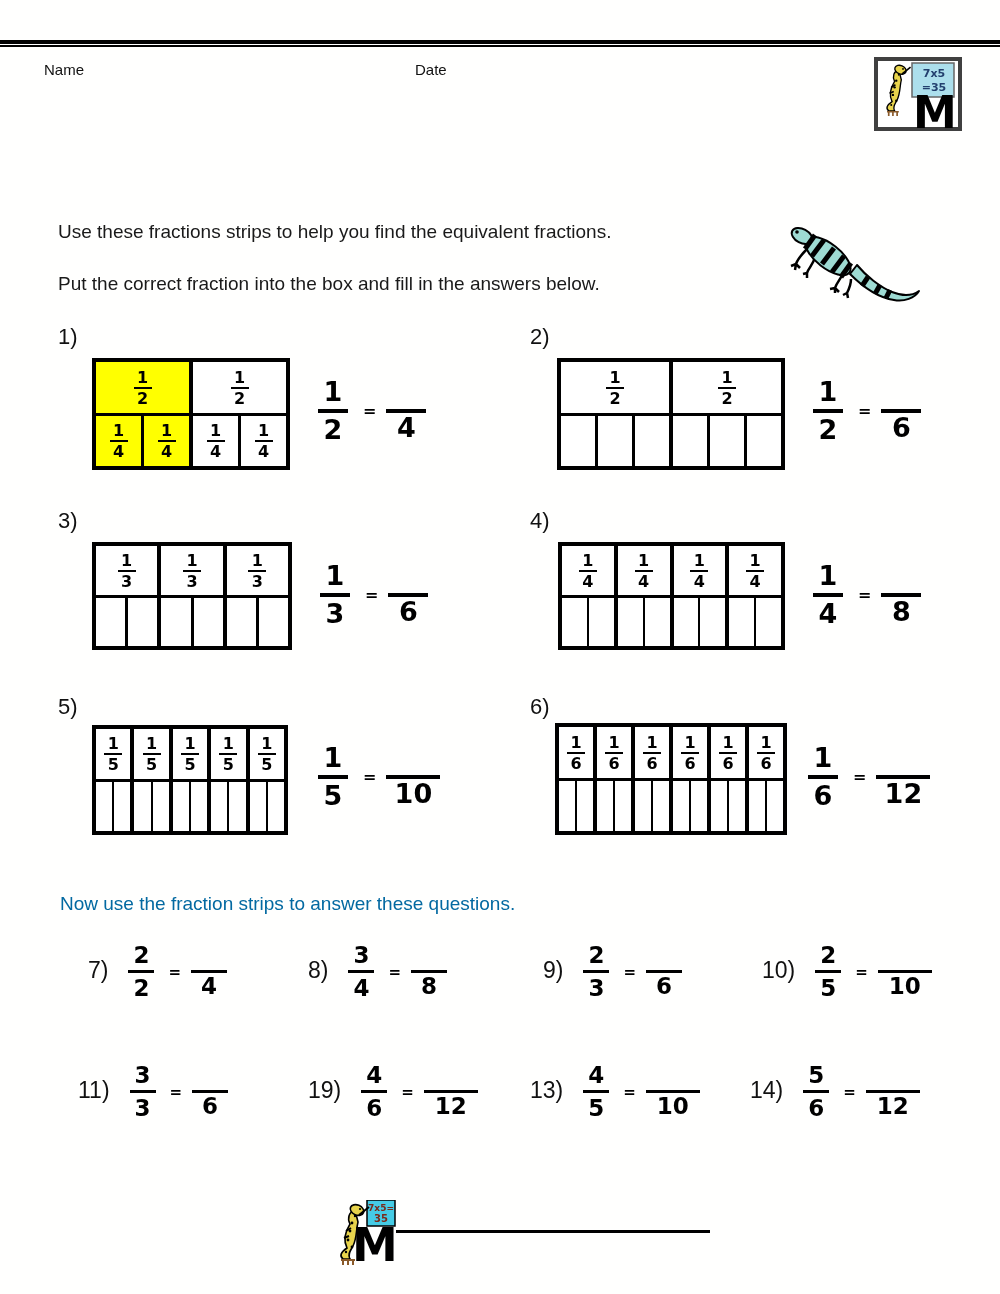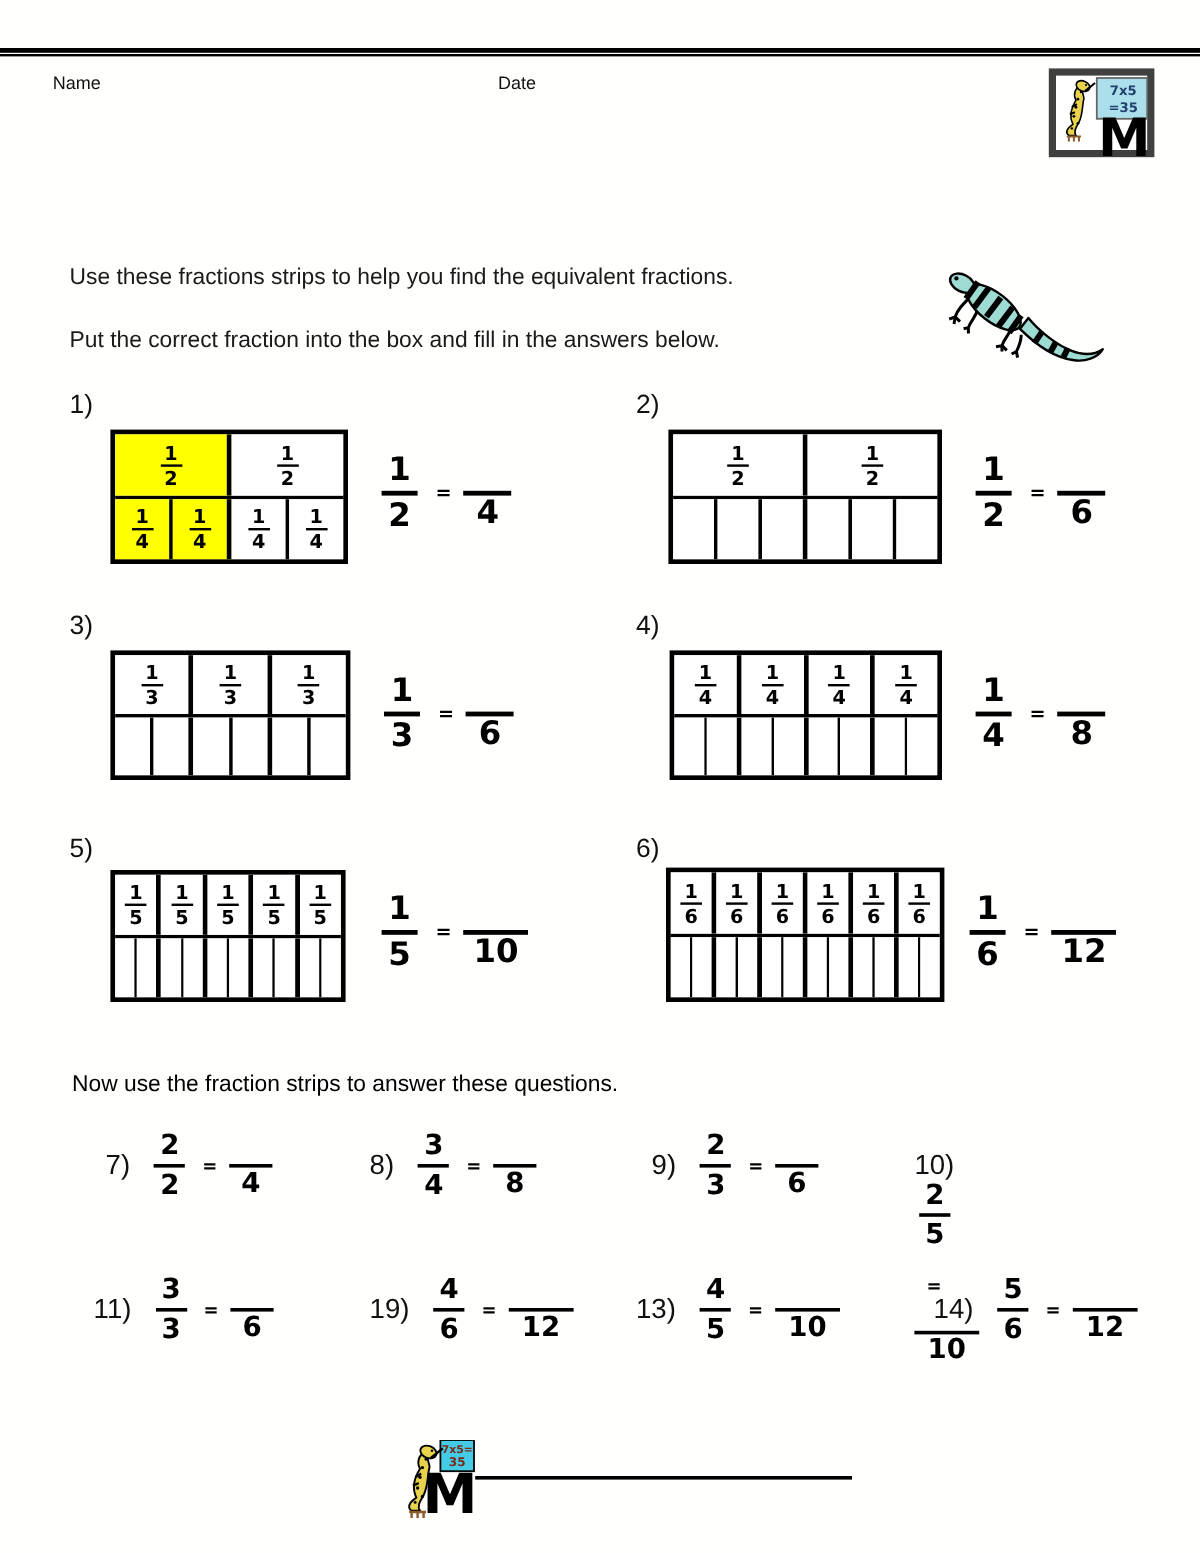--- a/index.html
+++ b/index.html
@@ -4,26 +4,26 @@
 <style>
   html,body{margin:0;padding:0;background:#fff;}
   .page{position:relative;width:1000px;height:1294px;background:#fffffe;overflow:hidden;
         font-family:"Liberation Sans",sans-serif;color:#111;}
   .top-rule{position:absolute;left:0;top:40px;width:1000px;height:7px;box-sizing:border-box;
         border-top:4px solid #000;border-bottom:2px solid #000;background:#fff;}
   .meta-label{position:absolute;font-size:15px;color:#111;}
   #name-label{left:44px;top:61px;}
   #date-label{left:415px;top:61px;}
   .logo-box{position:absolute;left:874px;top:57px;width:88px;height:74px;background:#fff;
-        border:6px solid #404040;box-sizing:border-box;}
+        border:4px solid #404040;box-sizing:border-box;}
   .title{position:absolute;left:58px;top:104px;font-family:"Liberation Serif","DejaVu Serif",serif;
         font-size:31px;line-height:48px;color:#35689E;letter-spacing:0.5px;}
   .instr{position:absolute;left:58px;font-size:19px;color:#1a1a1a;}
   #instr1{top:221px;} #instr2{top:273px;}
-  #section2-heading{position:absolute;left:60px;top:893px;font-size:19px;color:#000000;}
+  #section2-heading{position:absolute;left:60px;top:893px;font-size:19px;color:#0369a1;}
   .lizard{position:absolute;left:788px;top:224px;width:136px;height:96px;}
 
   .plabel{position:absolute;font-size:22px;color:#111;}
   .strip{position:absolute;border:4px solid #000;box-sizing:border-box;background:#fff;}
   .srow{display:flex;width:100%;box-sizing:border-box;}
   .srow.top{height:52%;border-bottom:3px solid #000;}
   .srow.bot{height:48%;}
   .scell{flex:1;display:flex;align-items:center;justify-content:center;box-sizing:border-box;background:#fff;}
   .scell.hl{background:#FFFF00;}
   .cf{display:flex;flex-direction:column;align-items:center;}
@@ -513,21 +513,21 @@
           <div class="fb"></div>
           <div class="fd">3</div>
         </div>
         <div class="es">=</div>
         <div class="an">
           <div class="asp"></div>
           <div class="qw1"></div>
           <div class="ad">6</div>
         </div>
       </div>
-      <div class="q" style="left: 762px; top: 942px; flex-direction: column;">
+      <div class="q" style="left: 762px; top: 942px;">
         <div class="ql">10)</div>
         <div class="fr">
           <div class="fn">2</div>
           <div class="fb"></div>
           <div class="fd">5</div>
         </div>
         <div class="es">=</div>
         <div class="an">
           <div class="asp"></div>
           <div class="qw2"></div>
@@ -569,21 +569,21 @@
           <div class="fb"></div>
           <div class="fd">5</div>
         </div>
         <div class="es">=</div>
         <div class="an">
           <div class="asp"></div>
           <div class="qw2"></div>
           <div class="ad">10</div>
         </div>
       </div>
-      <div class="q" style="left: 778px; top: 1062px;">
+      <div class="q" style="left: 750px; top: 1062px;">
         <div class="ql">14)</div>
         <div class="fr">
           <div class="fn">5</div>
           <div class="fb"></div>
           <div class="fd">6</div>
         </div>
         <div class="es">=</div>
         <div class="an">
           <div class="asp"></div>
           <div class="qw2"></div>

